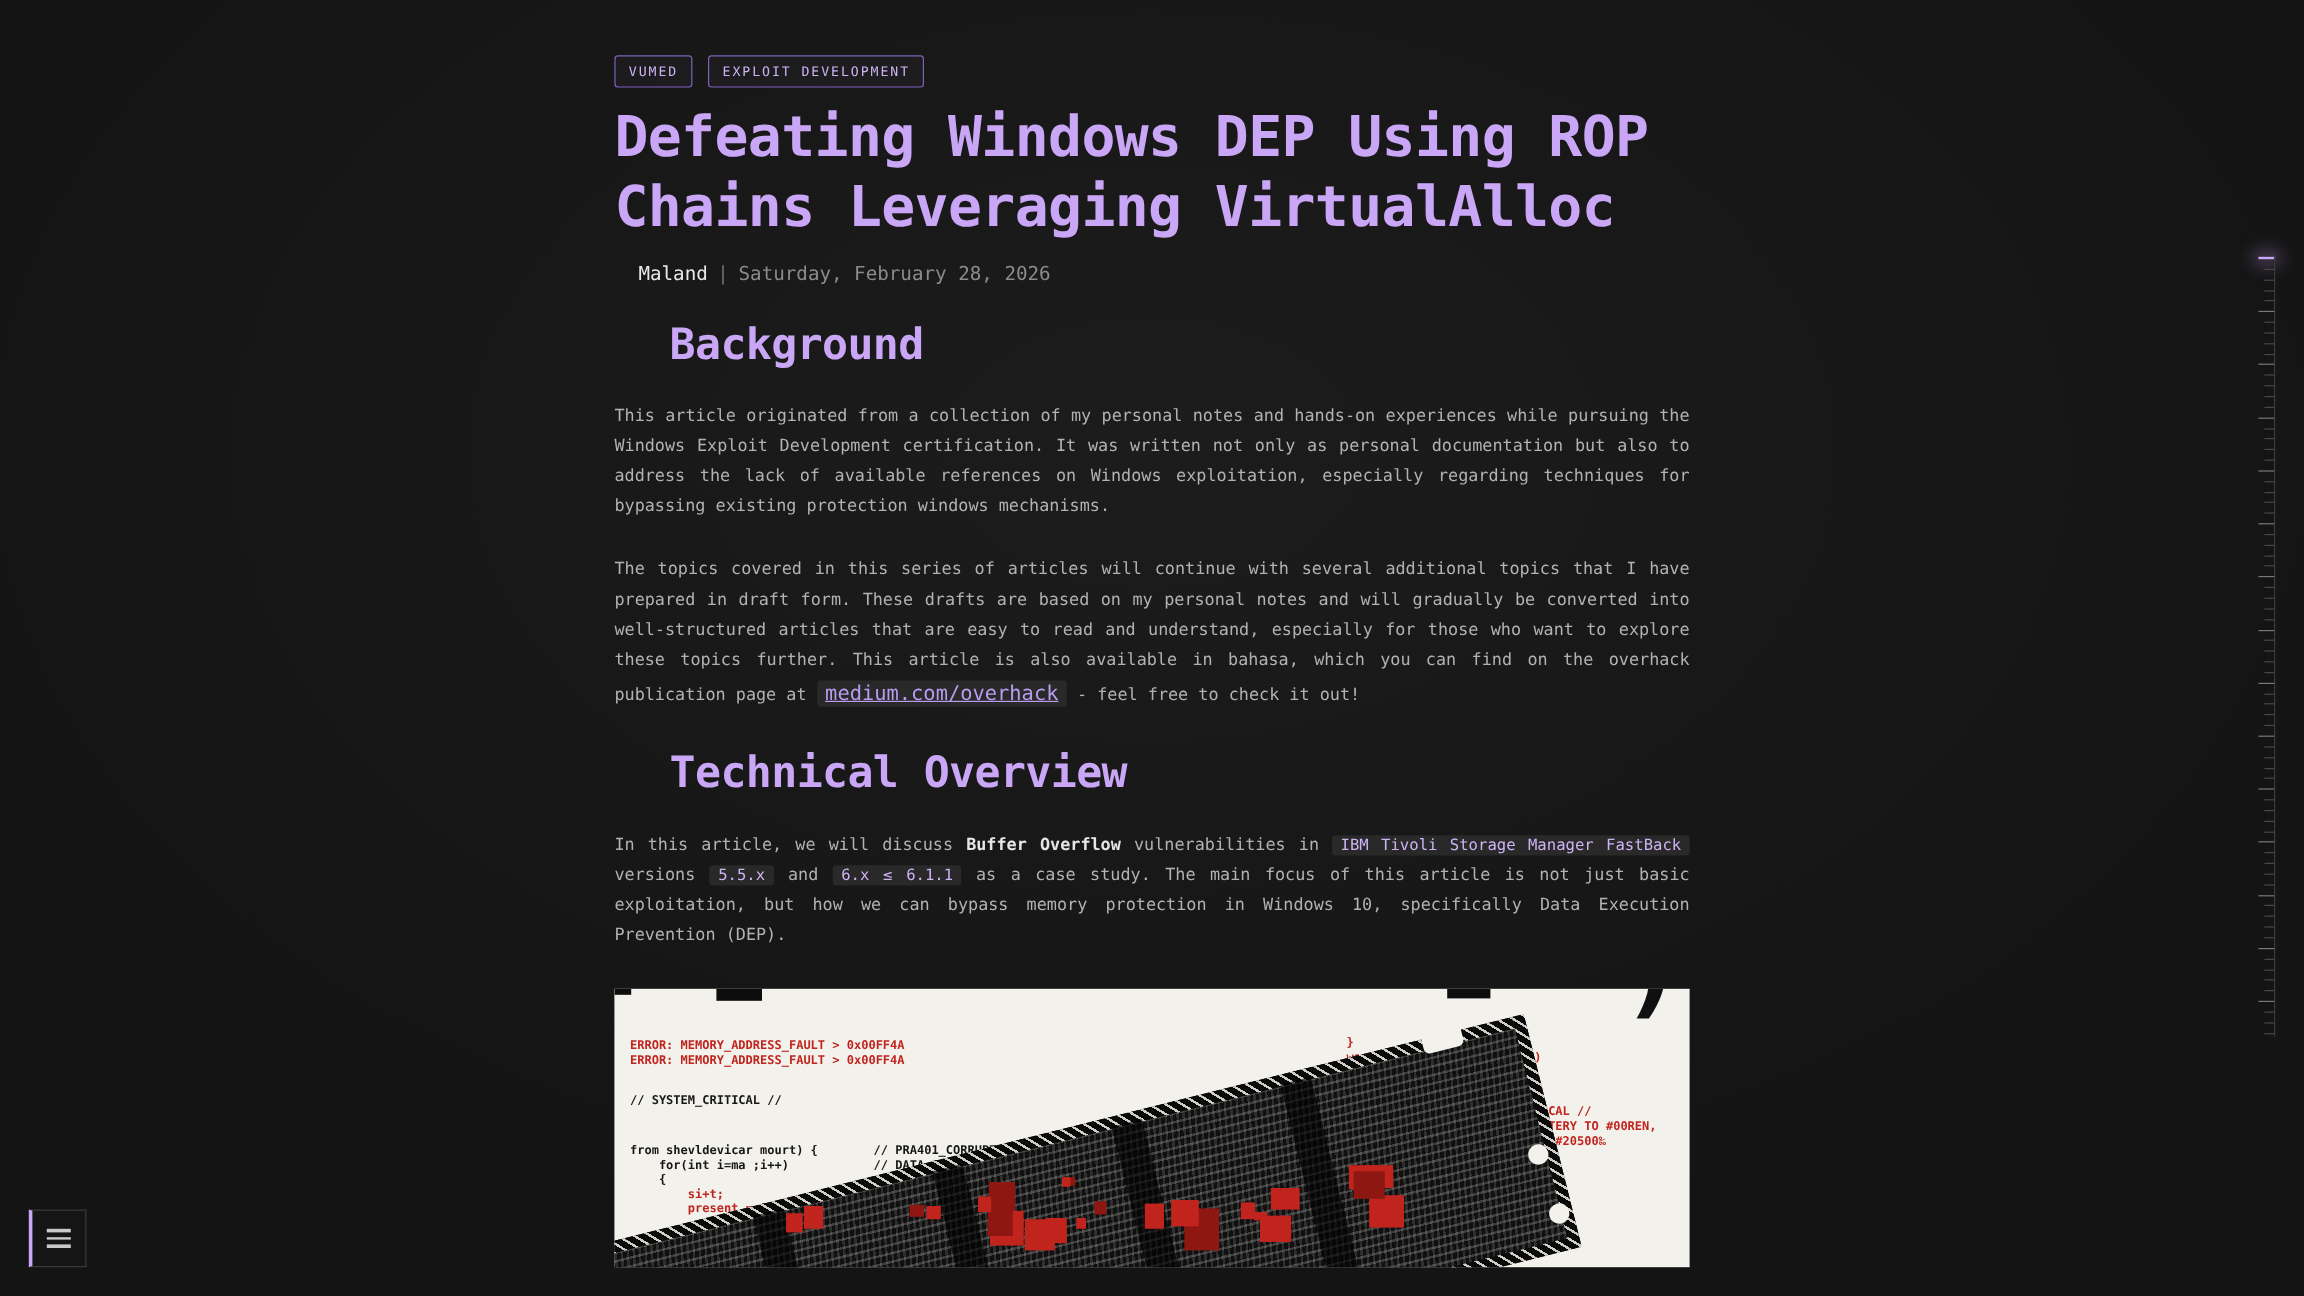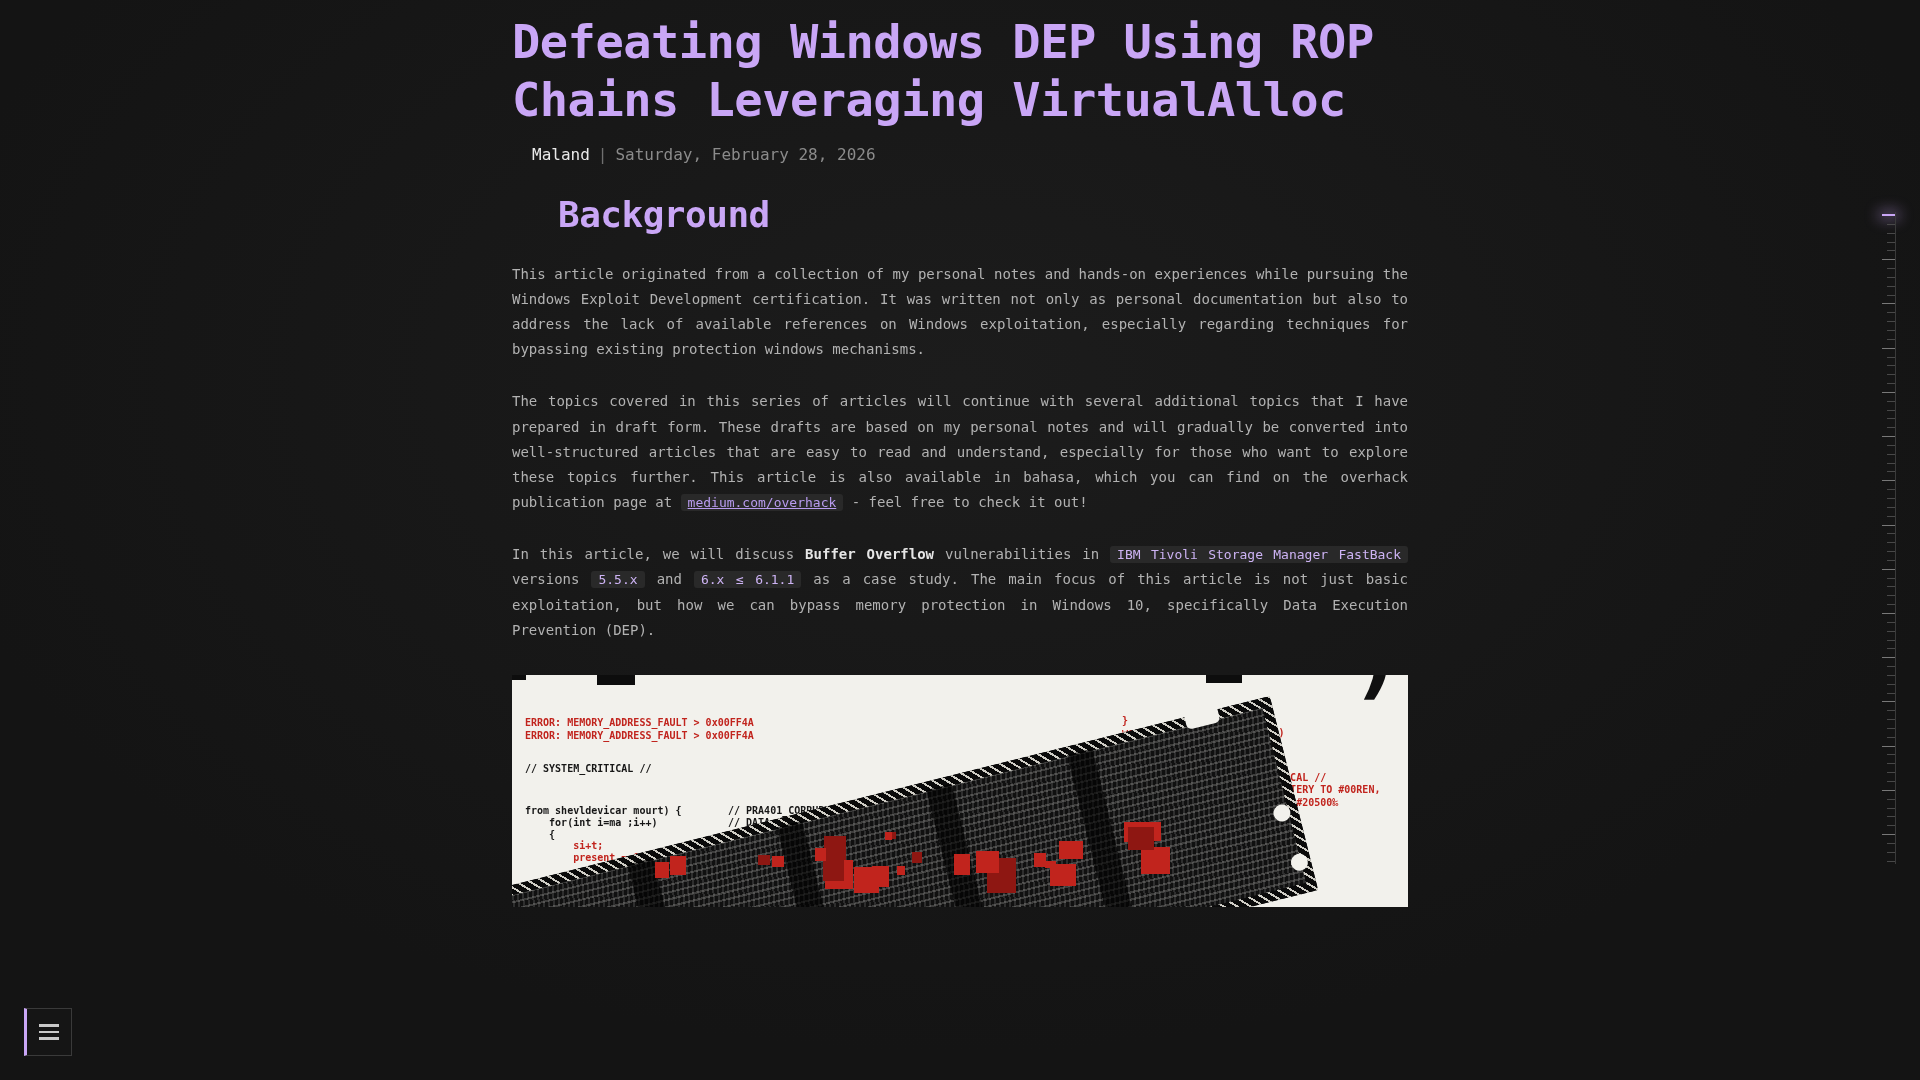--- a/index.html
+++ b/index.html
@@ -37,21 +37,21 @@
   
   h2{margin-top:30px;font-size:36px;font-weight:700;color:var(--accent);letter-spacing:-0.5px;margin-left:46px;}
   p{margin-top:27px;font-size:14px;line-height:1.8;text-align:justify;color:var(--text);}
   p .bold{font-weight:700;color:#e6e6e6;}
   p .chip{
     background:var(--chip-bg);color:var(--accent-soft);border-radius:3px;
     padding:1px 7px;font-size:13px;white-space:nowrap;
   }
   p .link{
     background:var(--chip-bg);color:#b99cf0;border-radius:3px;
-    padding:1px 7px;font-size:13px;text-decoration:underline;cursor:pointer;white-space:nowrap;
+    padding:1px 7px;font-size:17px;text-decoration:underline;cursor:pointer;white-space:nowrap;
   }
   
   .hero{
     margin-top:32px;width:896px;height:232px;background:var(--paper);
     position:relative;overflow:hidden;
   }
   .frag{position:absolute;background:#0d0d0d;}
   .f1{left:85px;top:0;width:38px;height:10px;}
   .f2{left:694px;top:0;width:36px;height:8px;}
   .f3{left:0;top:0;width:14px;height:5px;}
@@ -187,31 +187,36 @@
   <span class="menu-icon">
       <i></i>
       <i></i>
       <i></i>
     </span>
 </button>
 
 <div class="container">
 
 
+  <div class="tags" id="tags">
+      <span class="tag">VUMED</span>
+      <span class="tag">EXPLOIT DEVELOPMENT</span>
+    </div>
 
   <h1>Defeating Windows DEP Using ROP Chains Leveraging VirtualAlloc</h1>
 
   <div class="meta">
     <span class="author">Maland</span><span class="sep">|</span><span class="date">Saturday, February 28, 2026</span>
   </div>
 
   <h2>Background</h2>
   <p>This article originated from a collection of my personal notes and hands-on experiences while pursuing the Windows Exploit Development certification. It was written not only as personal documentation but also to address the lack of available references on Windows exploitation, especially regarding techniques for bypassing existing protection windows mechanisms.</p>
   <p>The topics covered in this series of articles will continue with several additional topics that I have prepared in draft form. These drafts are based on my personal notes and will gradually be converted into well-structured articles that are easy to read and understand, especially for those who want to explore these topics further. This article is also available in bahasa, which you can find on the overhack publication page at <a class="link" href="#">medium.com/overhack</a> - feel free to check it out!</p>
 
+  <h2>Technical Overview</h2>
   <p>In this article, we will discuss <span class="bold">Buffer Overflow</span> vulnerabilities in <span class="chip">IBM Tivoli Storage Manager FastBack</span> versions <span class="chip">5.5.x</span> and <span class="chip">6.x ≤ 6.1.1</span> as a case study. The main focus of this article is not just basic exploitation, but how we can bypass memory protection in Windows 10, specifically Data Execution Prevention (DEP).</p>
 
   <figure class="hero">
     <div class="frag f1"></div>
     <div class="frag f2"></div>
     <div class="frag f3"></div>
     <div class="paren">)</div>
 
     <div class="htext errors"><div>ERROR: MEMORY_ADDRESS_FAULT &gt; 0x00FF4A</div><div>ERROR: MEMORY_ADDRESS_FAULT &gt; 0x00FF4A</div></div>
     <div class="htext system">// SYSTEM_CRITICAL //</div>

